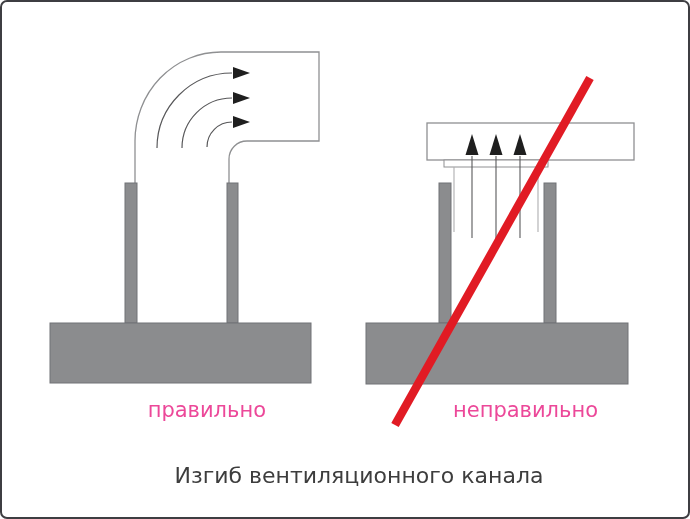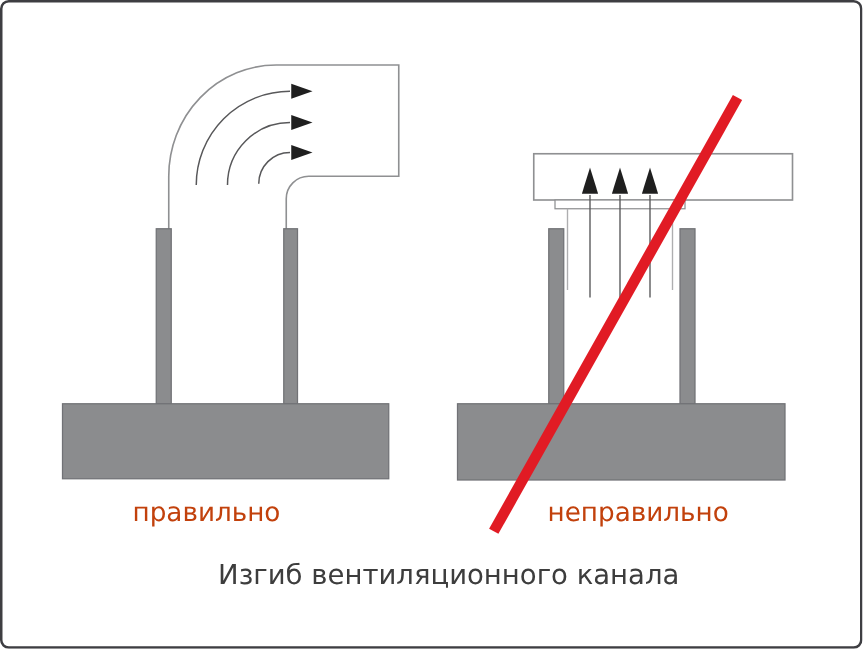--- a/index.html
+++ b/index.html
@@ -24,29 +24,29 @@
     top: -2px;
     width: 690px;
     height: 519px;
   }
   .panel-label {
     position: absolute;
     top: 396px;
     height: 24px;
     line-height: 24px;
     font-size: 21px;
-    color: #c2410c;
-    text-align: left;
+    color: #ec4899;
+    text-align: right;
     white-space: nowrap;
   }
   #label-correct   { left: 104px; width: 160px; }
   #label-incorrect { left: 436px; width: 160px; }
   .figure-caption {
     position: absolute;
-    top: 445px;
+    top: 460px;
     left: 27px;
     width: 660px;
     height: 28px;
     line-height: 28px;
     font-size: 22px;
     color: #3d3d3d;
     text-align: center;
     white-space: nowrap;
   }
 </style>

